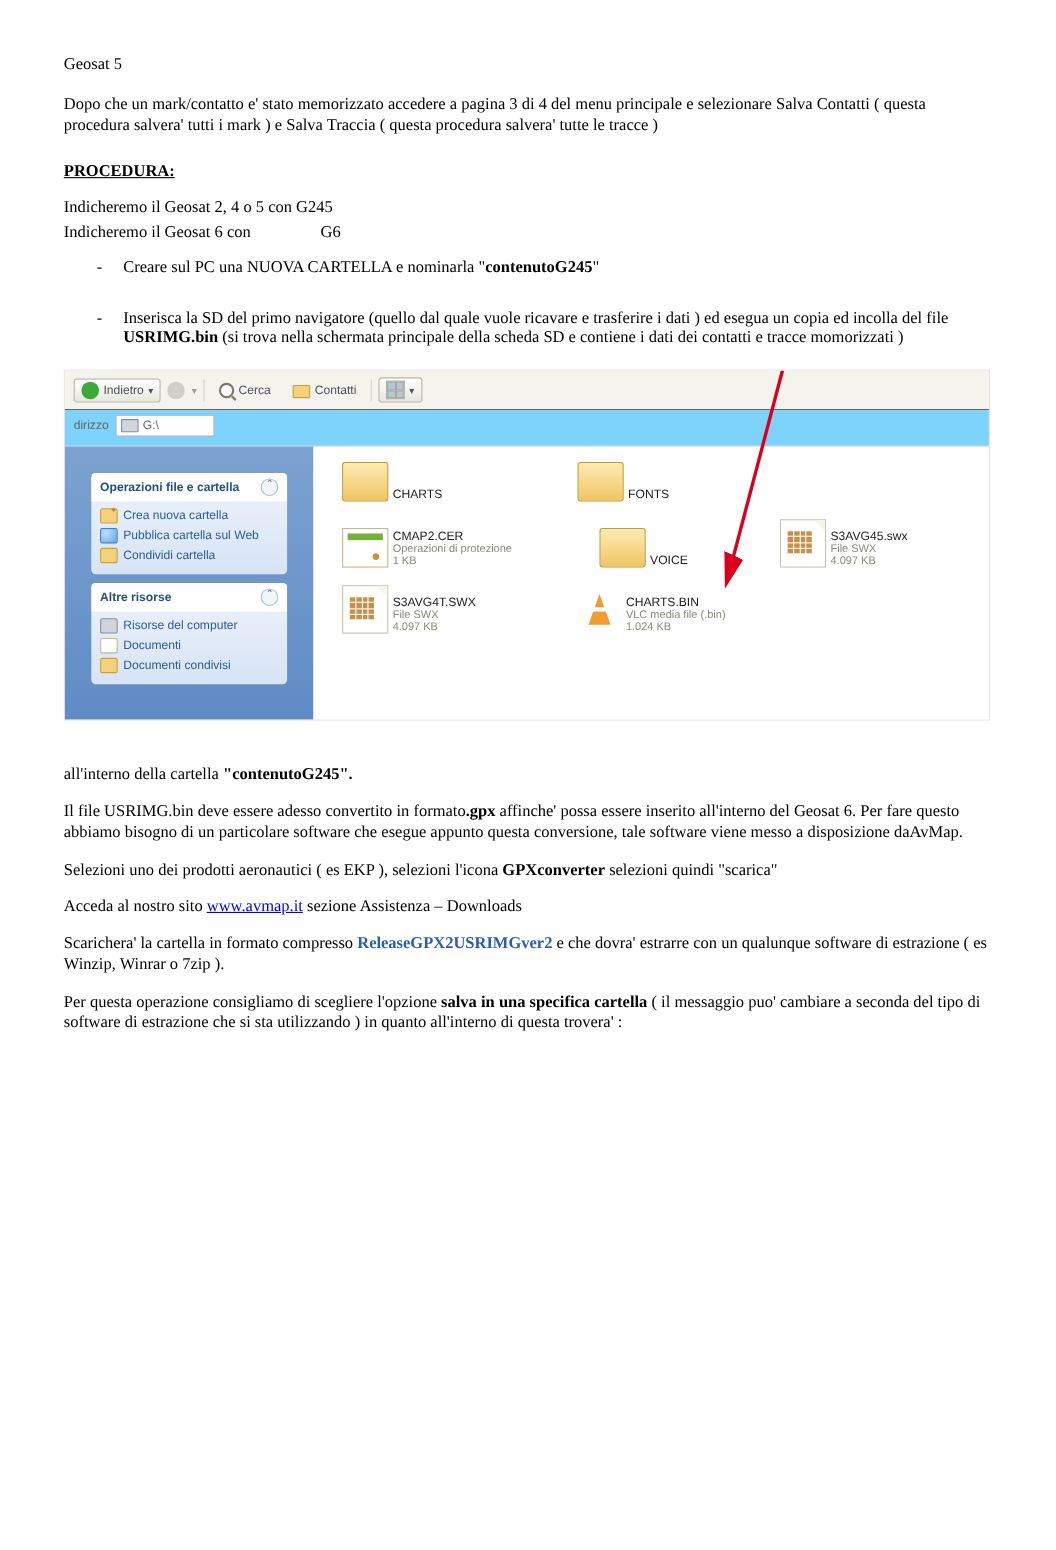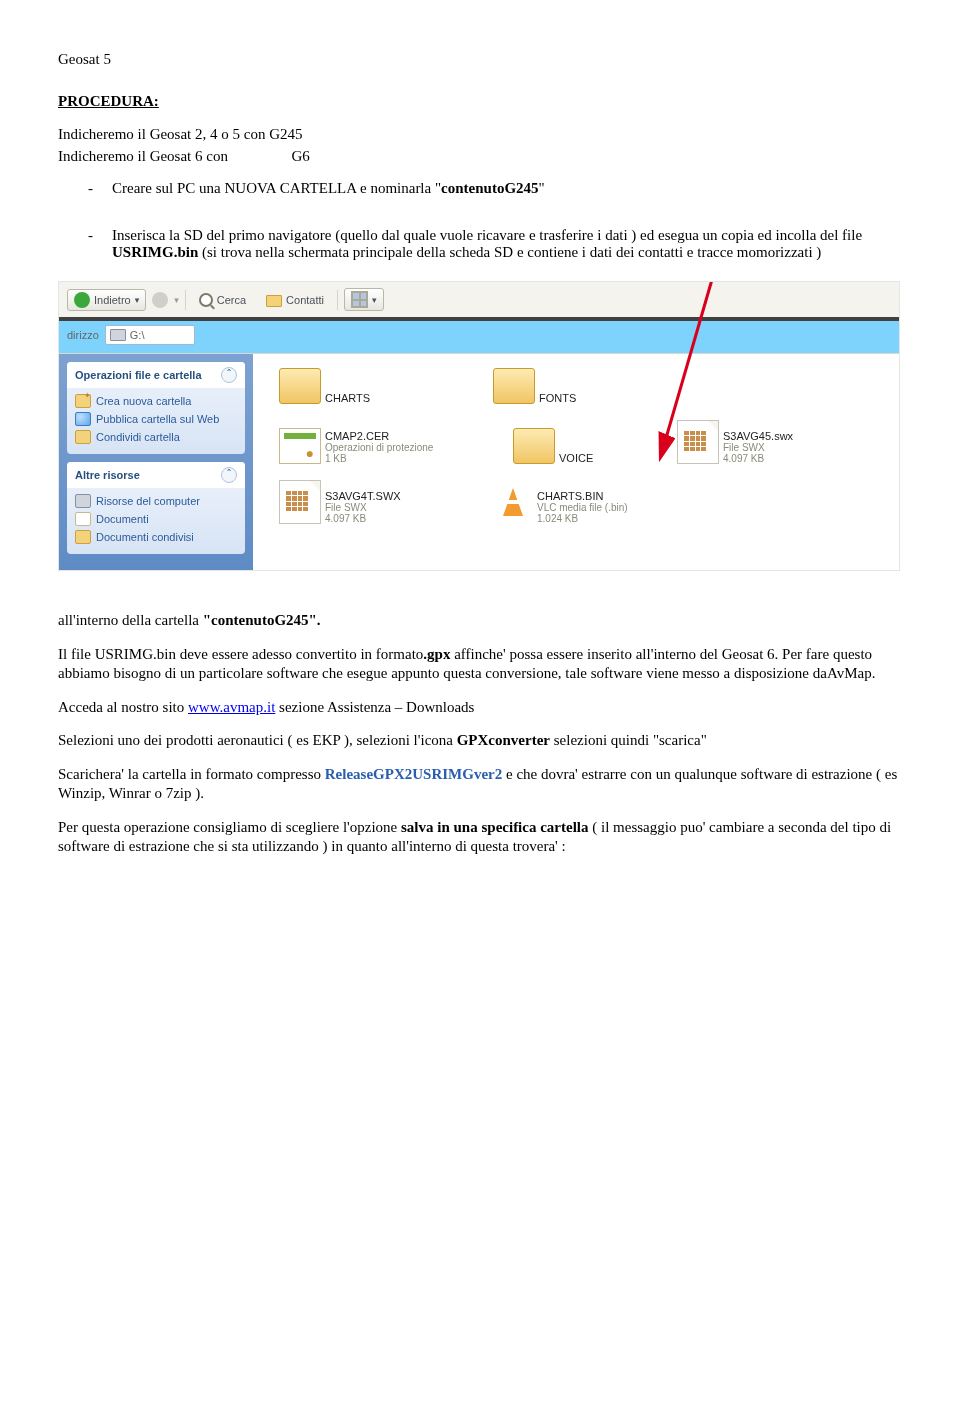--- a/index.html
+++ b/index.html
@@ -46,21 +46,21 @@
     font-size: 11px;
     border: 1px solid #e5e5e5;
     position: relative;
   }
   .toolbar {
     background: #f4f3ee;
     padding: 6px 8px;
     display: flex;
     align-items: center;
     gap: 6px;
-    border-bottom: 4px solid #404040;
+    border-bottom: 1px solid #404040;
   }
   .tbtn {
     display: inline-flex;
     align-items: center;
     gap: 4px;
     padding: 2px 6px;
     border: 1px solid transparent;
     color: #4c5159;
   }
   .tbtn.primary {
@@ -103,21 +103,21 @@
     width:80px;
     border-radius:2px;
   }
   .drive-ico{width:14px;height:10px;background:#d0d5dd;border:1px solid #88909c;border-radius:1px;}
   .explorer-body {
     display:flex;
   }
   .sidebar {
     width: 178px;
     background: linear-gradient(#7da2d1,#5f8bc5);
-    padding: 8px;
+    padding: 24px;
   }
   .sb-panel {
     background: linear-gradient(#eef3fb,#d7e4f5);
     border-radius: 4px;
     margin-bottom: 8px;
     overflow:hidden;
   }
   .sb-title {
     background:#fff;
     padding: 5px 8px;
@@ -196,20 +196,21 @@
     left:0; top:0; width:100%; height:100%;
   }
 </style>
 </head>
 <body>
 
 <div class="page">
 
   <p class="heading">Geosat 5</p>
 
+  <p>Dopo che un mark/contatto e' stato memorizzato accedere a pagina 3 di 4 del menu principale e selezionare Salva Contatti ( questa procedura salvera' tutti i mark ) e Salva Traccia ( questa procedura salvera' tutte le tracce )</p>
 
   <p style="margin-top:22px;">
     <span class="underline">PROCEDURA:</span>
   </p>
 
   <p style="margin-bottom:2px;">Indicheremo il Geosat 2, 4 o 5 con G245</p>
   <p>
     <span>Indicheremo il Geosat 6 con</span>
     <span style="display:inline-block;width:56px;"></span>
     <span>G6</span>
@@ -417,25 +418,25 @@
 
   <p>
     <span>all'interno della cartella </span><span class="bolditalic">"contenutoG245".</span>
   </p>
 
   <p>
     <span>Il file USRIMG.bin deve essere adesso convertito in formato</span><span class="bold">.gpx</span><span> affinche' possa essere inserito all'interno del Geosat 6. Per fare questo abbiamo bisogno di un particolare software che esegue appunto questa conversione, tale software viene messo a disposizione daAvMap.</span>
   </p>
 
   <p>
+    <span>Selezioni uno dei prodotti aeronautici ( es EKP ), selezioni l'icona </span><span class="bold">GPXconverter</span><span>  selezioni quindi "scarica"</span>
+  </p>
+
+  <p>
     <span>Acceda al nostro sito </span><a class="link">www.avmap.it</a><span> sezione Assistenza – Downloads</span>
-  </p>
-
-  <p>
-    <span>Selezioni uno dei prodotti aeronautici ( es EKP ), selezioni l'icona </span><span class="bold">GPXconverter</span><span>  selezioni quindi "scarica"</span>
   </p>
 
   <p>
     <span>Scarichera'  la cartella in formato compresso </span><span class="colored-bold">ReleaseGPX2USRIMGver2</span><span> e che dovra' estrarre con un qualunque software di estrazione ( es Winzip, Winrar o 7zip ).</span>
   </p>
 
   <p style="margin-bottom:0;">
     <span>Per questa operazione consigliamo di scegliere l'opzione </span><span class="bold">salva in una specifica cartella</span><span> ( il messaggio puo' cambiare a seconda del tipo di software di estrazione che si sta utilizzando ) in quanto all'interno di questa trovera' :</span>
   </p>
 

